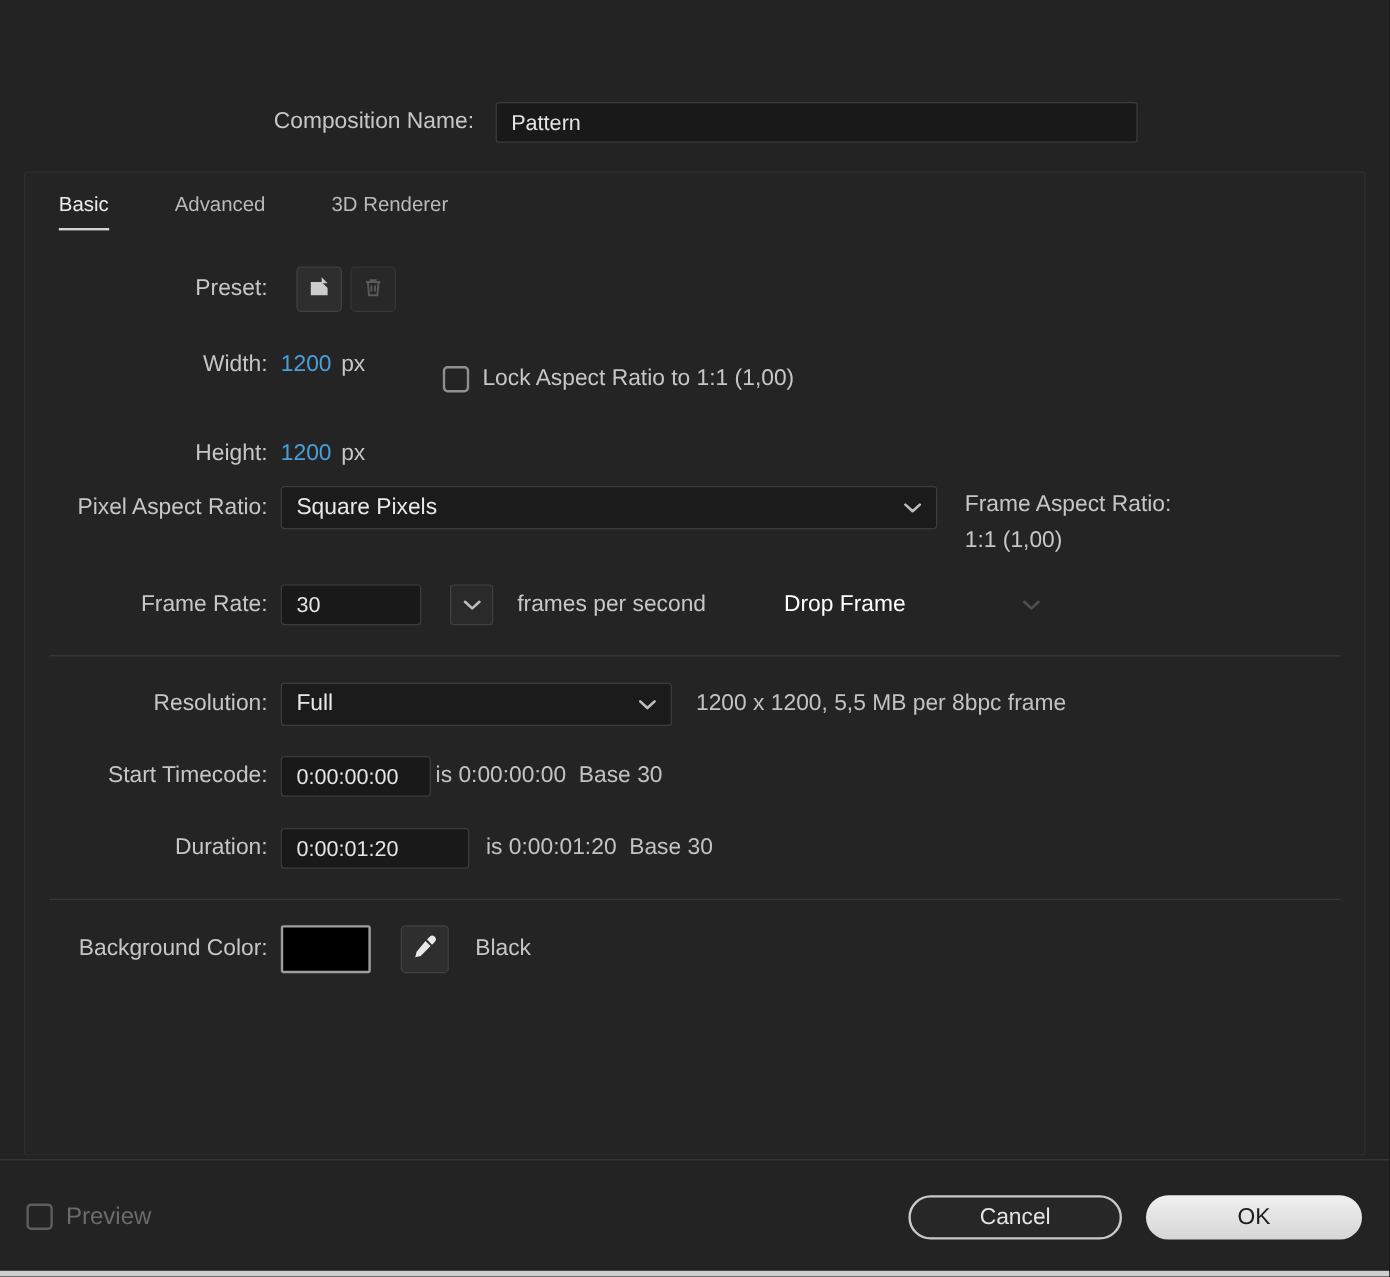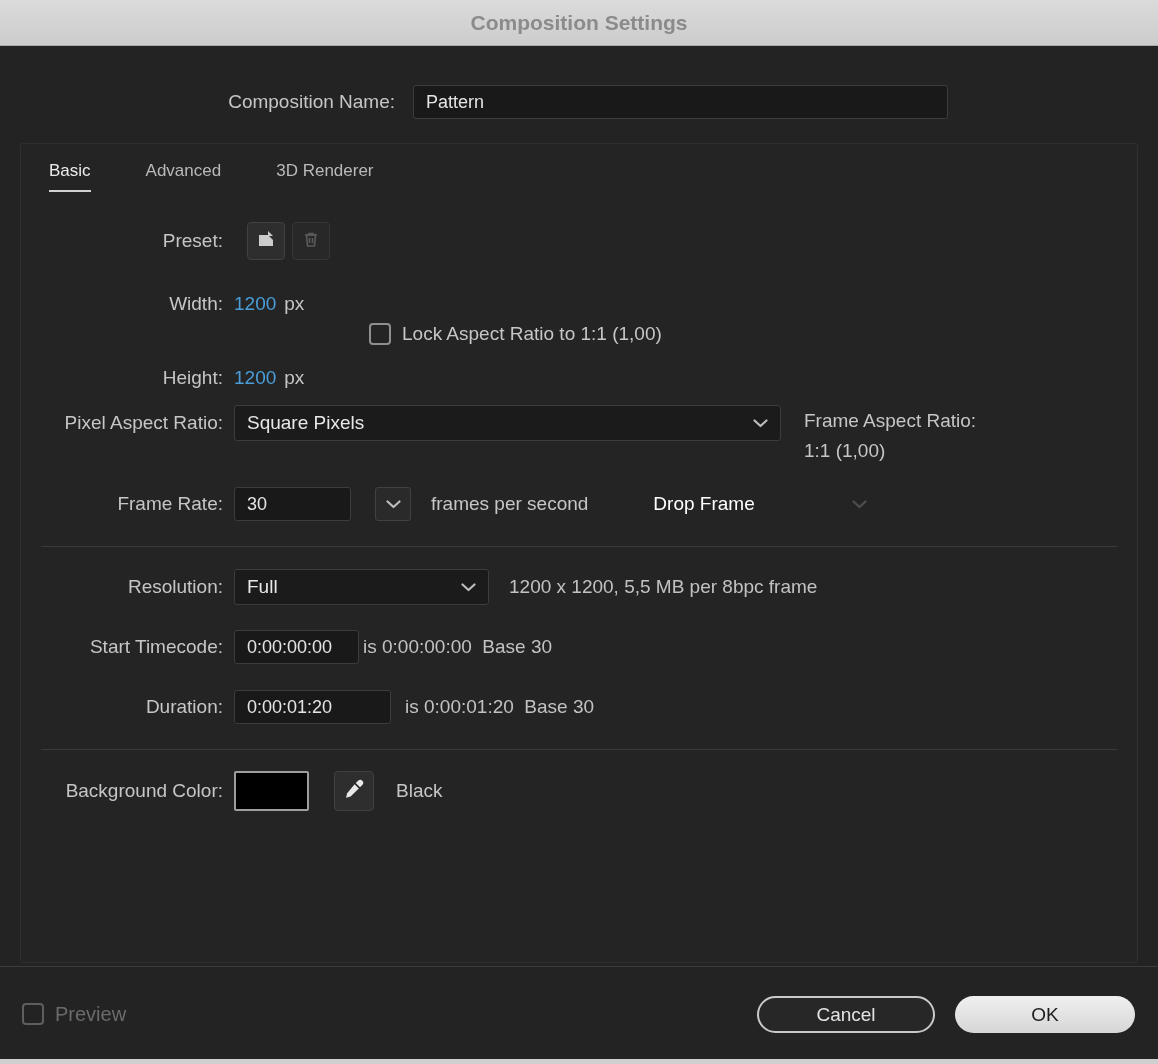--- a/index.html
+++ b/index.html
@@ -89,23 +89,20 @@
   }
   .btn-cancel { left:757px; width:178px; background:#272727; border:2px solid #c9c9c9; color:#e3e3e3; }
   .btn-ok { left:955px; width:180px; background:linear-gradient(#f0f0f0,#d6d6d6); color:#1d1d1d; }
   .bottom-edge { position:absolute; bottom:0; left:0; width:100%; height:5px; background:#cfcfcf; }
 </style>
 </head>
 <body>
 
 <div class="dialog">
 
-  <div class="titlebar">
-    <span>Composition Settings</span>
-  </div>
 
   <div class="name-row">
     <label>Composition Name:</label>
     <input id="comp-name" class="text-input" value="Pattern" style="">
   </div>
 
   <div class="panel">
 
     <div class="tabs">
       <div class="tab active">Basic</div>
@@ -137,21 +134,21 @@
         </div>
       </div>
     </div>
 
     <div class="row" style="top:146px; height:28px;">
       <div class="row-label">Width:</div>
       <span class="blue-val" style="color: rgb(74, 158, 216);">1200</span>
       <span class="unit">px</span>
     </div>
 
-    <div class="checkbox-row" style="left:348px; top:176px;">
+    <div class="checkbox-row" style="left:348px; top:158px;">
       <div class="checkbox"></div>
       <span class="cb-label">Lock Aspect Ratio to 1:1 (1,00)</span>
     </div>
 
     <div class="row" style="top:220px; height:28px;">
       <div class="row-label">Height:</div>
       <span class="blue-val" style="color: rgb(74, 158, 216);">1200</span>
       <span class="unit">px</span>
     </div>
 
@@ -190,21 +187,21 @@
               <path d="M1.5 1.5 L7.5 7 L13.5 1.5" stroke="currentColor" stroke-width="2.2" stroke-linecap="round" stroke-linejoin="round"></path>
             </svg>
         </span>
       </div>
     </div>
 
     <div class="divider" style="top:402px;"></div>
 
     <div class="row" style="top:425px;">
       <div class="row-label">Resolution:</div>
-      <div class="dropdown" style="width:255px;">
+      <div class="dropdown" style="width:326px;">
         <span class="dd-text">Full</span>
         <span class="chev">
           <svg width="15" height="9" viewBox="0 0 15 9" fill="none">
               <path d="M1.5 1.5 L7.5 7 L13.5 1.5" stroke="currentColor" stroke-width="2.2" stroke-linecap="round" stroke-linejoin="round"></path>
             </svg>
         </span>
       </div>
       <span class="info" style="margin-left:20px;">1200 x 1200, 5,5 MB per 8bpc frame</span>
     </div>
 

